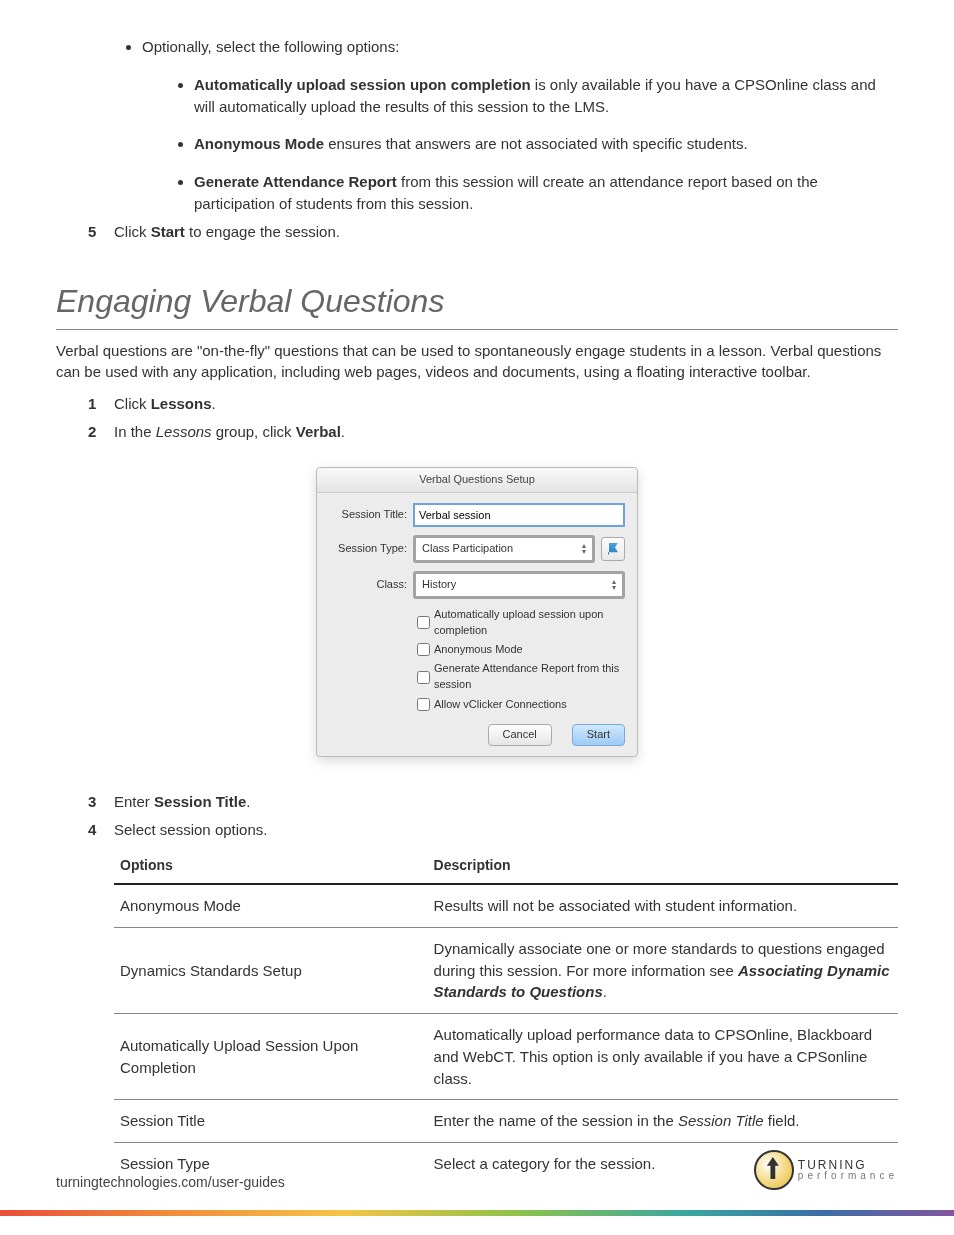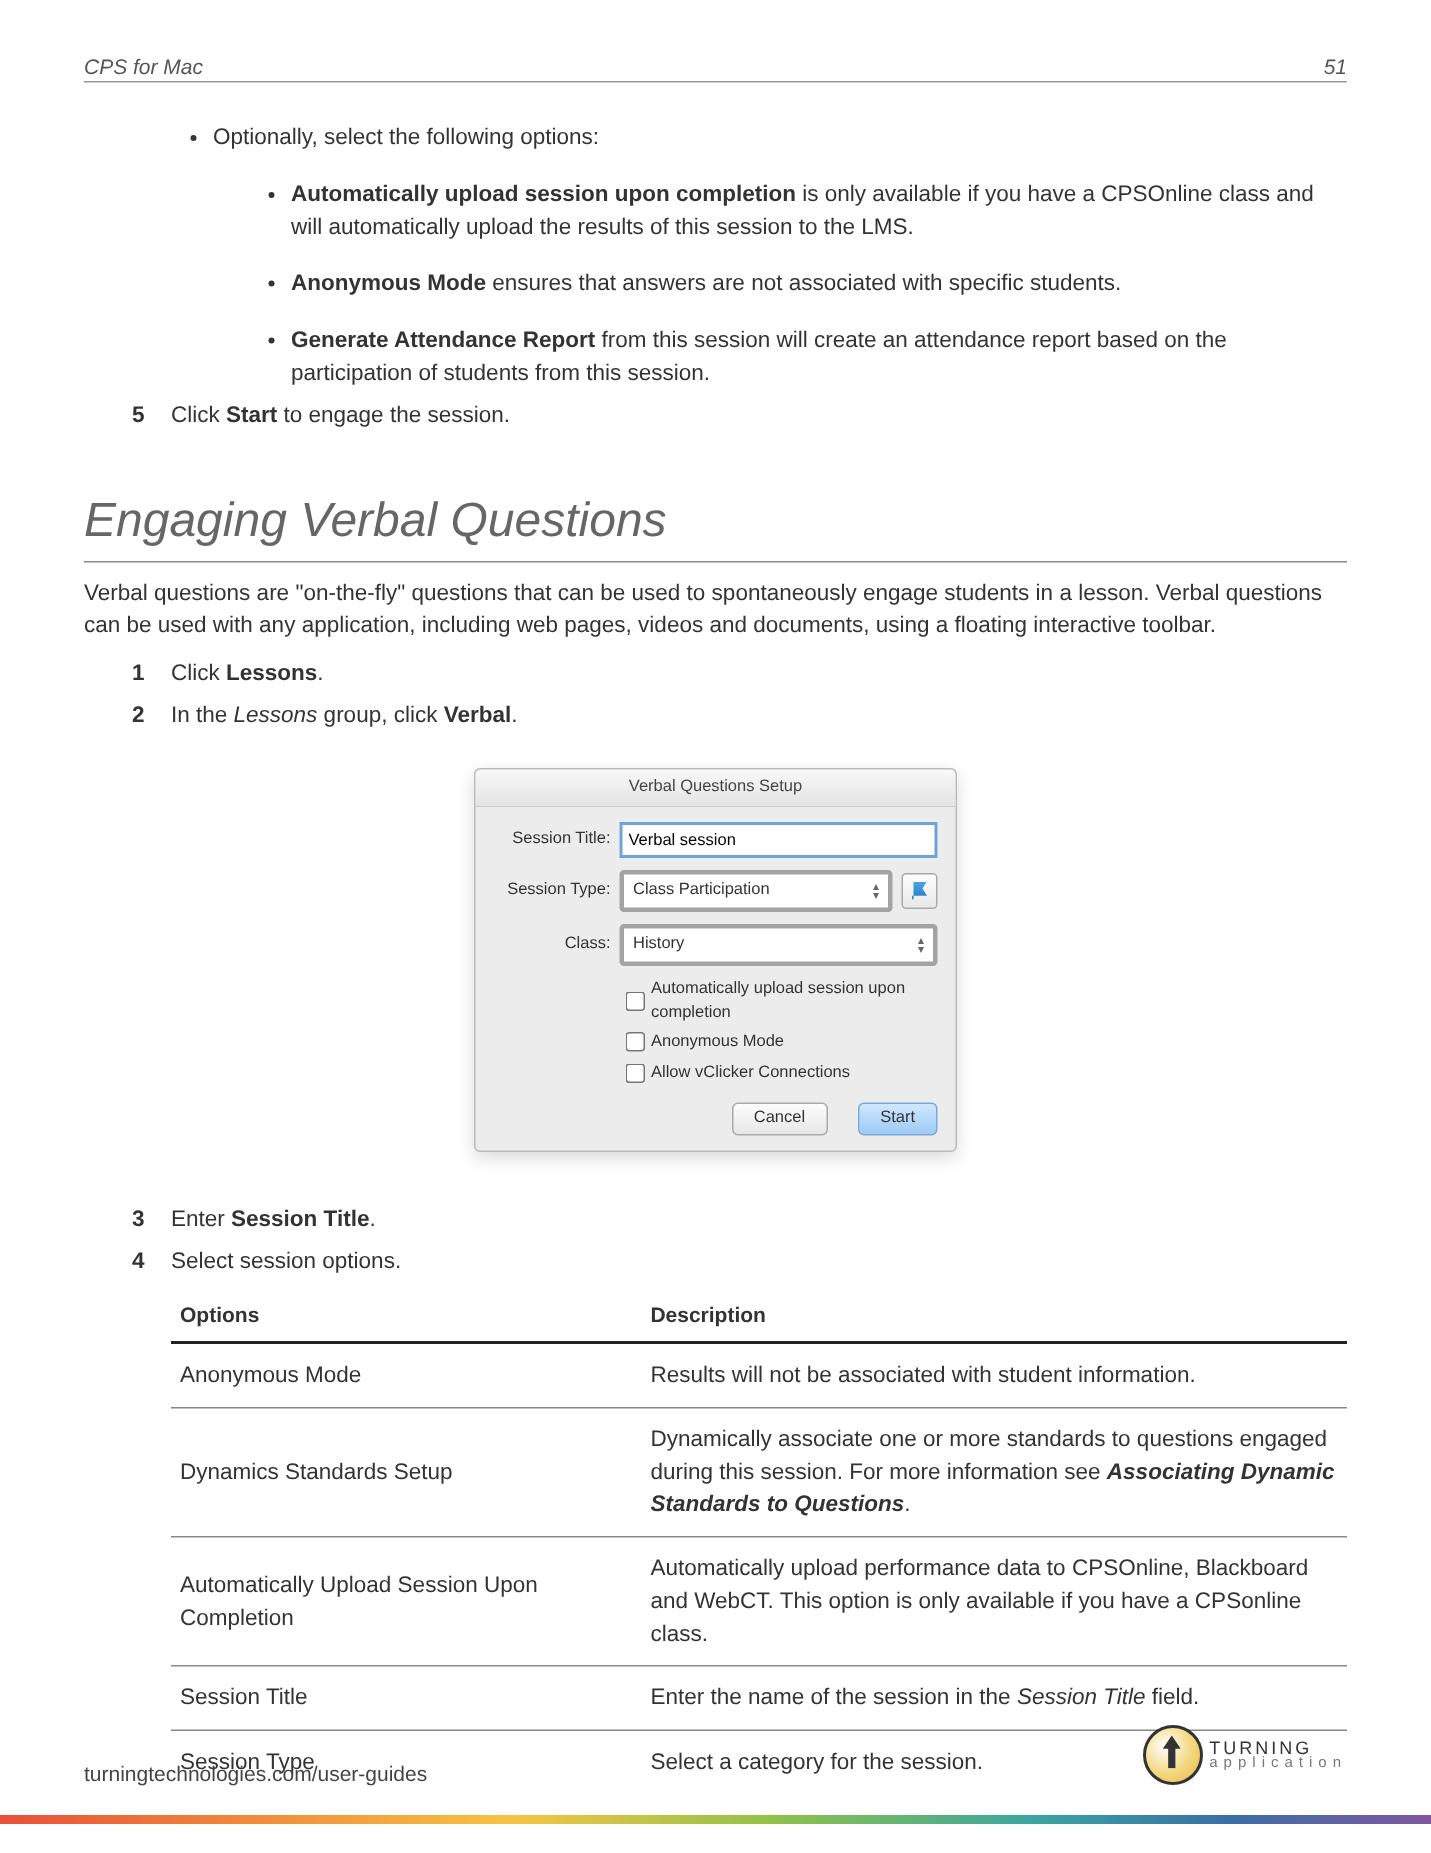--- a/index.html
+++ b/index.html
@@ -243,24 +243,20 @@
 
   .rainbow {
     height: 6px;
     background: linear-gradient(90deg,#e94f3a 0%,#f08c3a 18%,#f6c444 36%,#8fc249 54%,#3aa6a0 72%,#3a6ea6 86%,#8256a0 100%);
   }
 </style>
 </head>
 <body>
 
 <div class="page">
-  <div class="header-line">
-    <span>CPS for Mac</span>
-    <span>51</span>
-  </div>
 
   <div class="content">
     <ul class="dotlist">
       <li>
         <span>Optionally, select the following options:</span>
         <ul>
           <li>
             <span class="bold">Automatically upload session upon completion</span><span> is only available if you have a CPSOnline class and will automatically upload the results of this session to the LMS.</span>
           </li>
           <li>
@@ -327,20 +323,24 @@
             <label>
                 <input type="checkbox" style="">
                 <span>Automatically upload session upon completion</span>
               </label>
             <label>
                 <input type="checkbox" style="">
                 <span>Anonymous Mode</span>
               </label>
             <label>
                 <input type="checkbox" style="">
+                <span>Generate Attendance Report from this session</span>
+              </label>
+            <label>
+                <input type="checkbox" style="">
                 <span>Allow vClicker Connections</span>
               </label>
           </div>
           <div class="buttons">
             <div class="btn">Cancel</div>
             <div class="btn primary">Start</div>
           </div>
         </div>
       </div>
     </div>
@@ -394,18 +394,18 @@
       </table>
     </div>
   </div>
 
   <div class="footer">
     <span>turningtechnologies.com/user-guides</span>
     <div class="logo">
       <div class="mark"></div>
       <div class="text">
         <span class="t1">TURNING</span>
-        <span class="t2">application</span>
+        <span class="t2">performance</span>
       </div>
     </div>
   </div>
 </div>
 <div class="rainbow"></div>
 
 </body></html>

